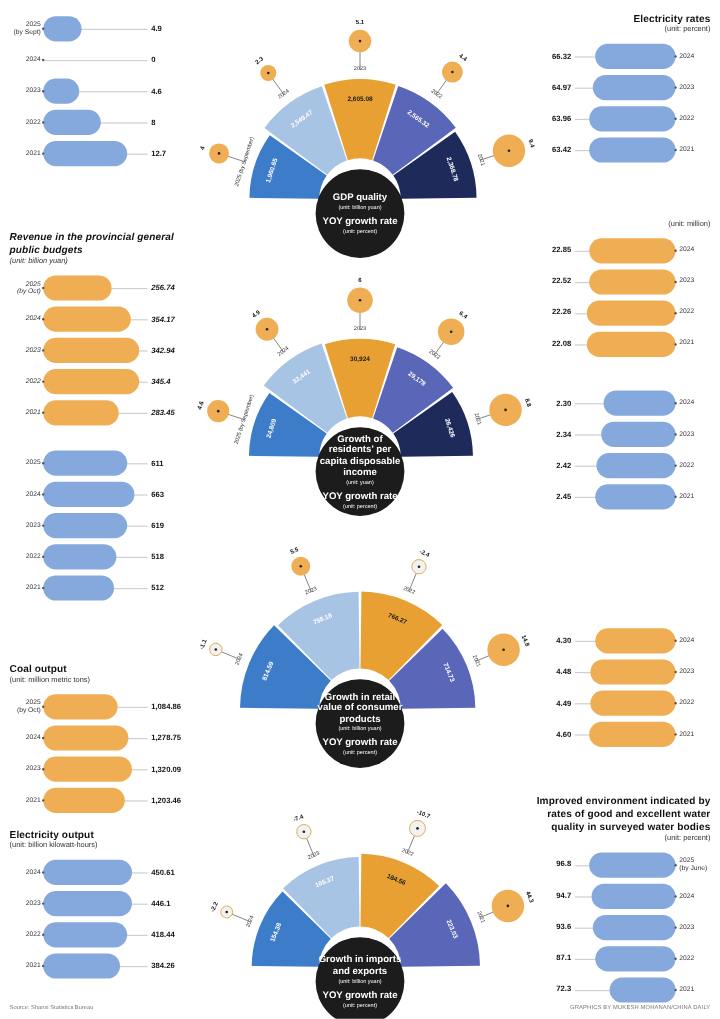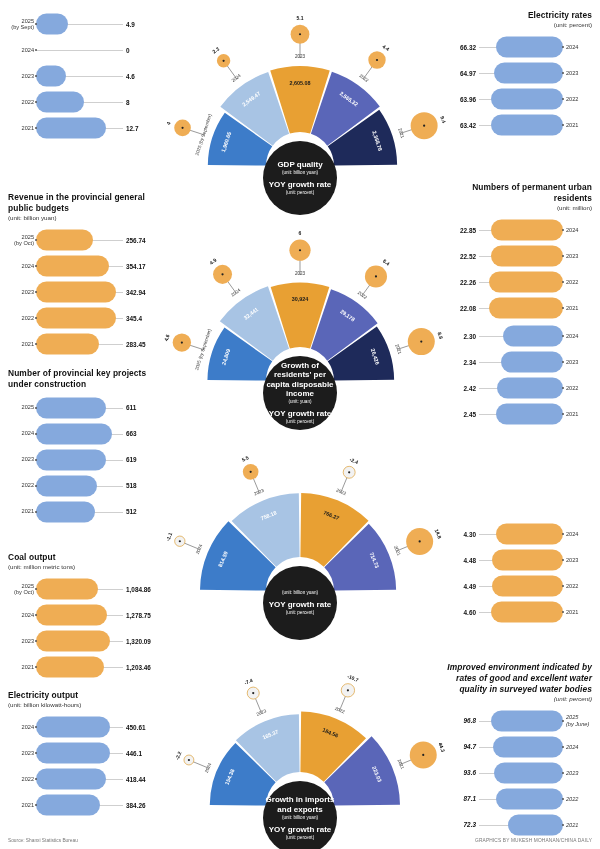--- a/index.html
+++ b/index.html
@@ -138,21 +138,21 @@
           <div class="track">
             <div class="baseline"></div>
             <div class="pill blue" style="width: 80%;"></div>
             <div class="dot"></div>
           </div>
           <div class="val">12.7</div>
         </div>
       </div>
   </div>
 
-  <div class="panel left" style="left:8px; top:192px; width:152px;">
+  <div class="panel left" style="left:8px; top:192px; width:152px;font-style:italic;">
     <div class="panel-title">Revenue in the provincial general public budgets</div>
     <div class="panel-unit">(unit: billion yuan)</div>
     <div class="rows">
         <div class="row">
           <div class="yr">
             <div>2025</div>
             <div>(by Oct)</div>
           </div>
           <div class="track">
             <div class="baseline"></div>
@@ -202,21 +202,20 @@
             <div class="baseline"></div>
             <div class="pill orange" style="width: 72%;"></div>
             <div class="dot"></div>
           </div>
           <div class="val">283.45</div>
         </div>
       </div>
   </div>
 
   <div class="panel left" style="left:8px; top:368px; width:152px;">
-    <div class="panel-title">Number of provincial key projects under construction</div>
     <div class="panel-unit"></div>
     <div class="rows">
         <div class="row">
           <div class="yr">
             <div>2025</div>
           </div>
           <div class="track">
             <div class="baseline"></div>
             <div class="pill blue" style="width: 80%;"></div>
             <div class="dot"></div>
@@ -418,21 +417,20 @@
             <div class="dot"></div>
           </div>
           <div class="yr">
             <div>2021</div>
           </div>
         </div>
       </div>
   </div>
 
   <div class="panel right" style="right:8px; top:182px; width:150px;">
-    <div class="panel-title">Numbers of permanent urban residents</div>
     <div class="panel-unit">(unit: million)</div>
     <div class="rows">
         <div class="row">
           <div class="val">22.85</div>
           <div class="track">
             <div class="baseline"></div>
             <div class="pill orange" style="width: 86%;"></div>
             <div class="dot"></div>
           </div>
           <div class="yr">
@@ -568,21 +566,21 @@
             <div class="pill orange" style="width: 86%;"></div>
             <div class="dot"></div>
           </div>
           <div class="yr">
             <div>2021</div>
           </div>
         </div>
       </div>
   </div>
 
-  <div class="panel right" style="right:8px; top:662px; width:150px;font-style:italic;">
+  <div class="panel right" style="right:8px; top:662px; width:150px;">
     <div class="panel-title">Improved environment indicated by rates of good and excellent water quality in surveyed water bodies</div>
     <div class="panel-unit">(unit: percent)</div>
     <div class="rows">
         <div class="row">
           <div class="val">96.8</div>
           <div class="track">
             <div class="baseline"></div>
             <div class="pill blue" style="width: 86%;"></div>
             <div class="dot"></div>
           </div>
@@ -755,20 +753,21 @@
         <text x="187.7532621583781" y="8.228145475447178" text-anchor="middle" dominant-baseline="middle" font-size="5" font-weight="bold" font-family="&quot;Liberation Sans&quot;, sans-serif" fill="#111" transform="rotate(382.50000000000006 187.7532621583781 8.228145475447178)">-2.4</text>
         <path d="M158.3283922264985 114.2485930590702 L202.77519968869206 70.85591008062522 A96.11637167163849 96.11637167163849 0 0 1 230.10945137592228 136.8466312212561 L167.99755202937587 137.5920097919295 A34 34 0 0 0 158.3283922264985 114.2485930590702 Z" fill="#5a66b8"></path>
         <text x="207.87905697713887" y="107.3982926247344" text-anchor="middle" dominant-baseline="middle" font-size="5.4" font-weight="bold" font-family="&quot;Liberation Sans&quot;, sans-serif" fill="#ffffff" transform="rotate(427.49999999999994 207.87905697713887 107.3982926247344)">714.73</text>
         <text x="231.11486431927602" y="97.77370609093282" text-anchor="middle" dominant-baseline="middle" font-size="4.6" font-family="&quot;Liberation Sans&quot;, sans-serif" fill="#333" transform="rotate(427.49999999999994 231.11486431927602 97.77370609093282)">2021</text>
         <line x1="230.19098478676472" y1="98.15638952329792" x2="253.65752491255142" y2="88.43623034122461" stroke="#555" stroke-width="0.6"></line>
         <circle cx="253.65752491255142" cy="88.43623034122461" r="13.5" fill="#efad54"></circle>
         <circle cx="253.65752491255142" cy="88.43623034122461" r="1.1" fill="#222"></circle>
         <text x="271.6731757965215" y="80.97390341010535" text-anchor="middle" dominant-baseline="middle" font-size="5" font-weight="bold" font-family="&quot;Liberation Sans&quot;, sans-serif" fill="#111" transform="rotate(427.49999999999994 271.6731757965215 80.97390341010535)">14.8</text>
       </svg>
       <div class="hub" style="width: 74px; height: 74px; left: 97px; top: 113px;">
+        <div class="h-main">Growth in retail value of consumer products</div>
         <div class="h-unit">(unit: billion yuan)</div>
         <div class="h-sep"></div>
         <div class="h-main">YOY growth rate</div>
         <div class="h-unit">(unit: percent)</div>
       </div>
     </div>
   <div class="fan" id="fan-trade" style="left:166px; top:668px; width:268px; height:160px;">
       <svg width="268" height="160">
         <path d="M100.00244797062413 137.5920097919295 L43.757795860222146 136.9170415678189 A90.24870196834507 90.24870196834507 0 0 1 69.42335825240392 74.95489275468077 L109.67160777350149 114.24859305907023 A34 34 0 0 0 100.00244797062413 137.5920097919295 Z" fill="#3d7cc9"></path>
         <text x="64.13249778024405" y="109.05993301144477" text-anchor="middle" dominant-baseline="middle" font-size="5.4" font-weight="bold" font-family="&quot;Liberation Sans&quot;, sans-serif" fill="#ffffff" transform="rotate(292.5 64.13249778024405 109.05993301144477)">154.38</text>

